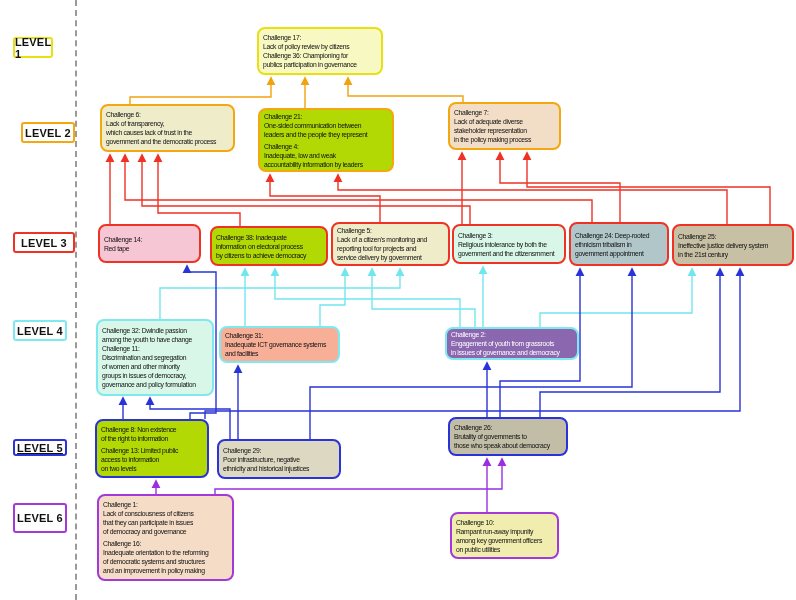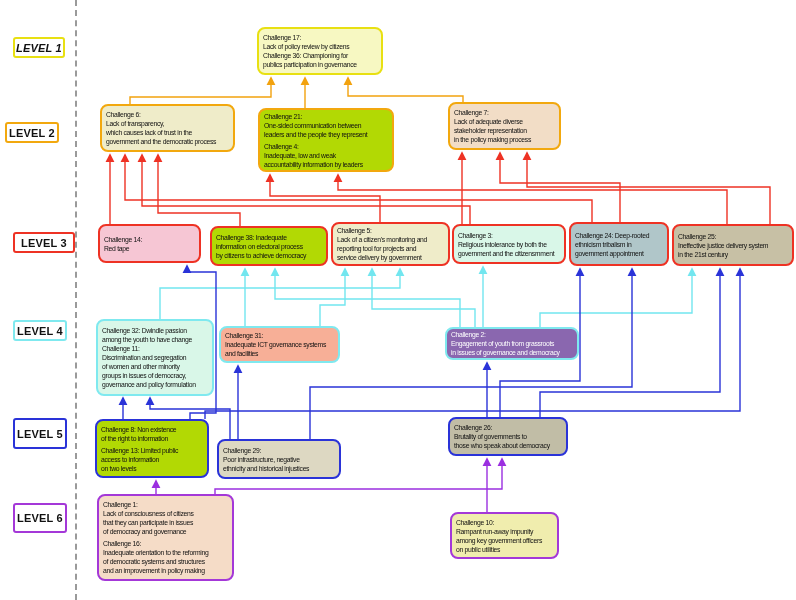--- a/index.html
+++ b/index.html
@@ -21,25 +21,25 @@
   }
   .cline{white-space:nowrap;}
   .cline.gap{margin-top:3px;}
 </style>
 </head>
 <body>
 
 <div id="stage">
   <div id="dashline" style="left: 75px; border-left-color: rgb(154, 154, 154);"></div>
   <div>
-      <div class="level-label" style="left: 13px; top: 37px; width: 52px; height: 21px; border-color: rgb(232, 224, 18); font-style: italic;">LEVEL 1</div>
-      <div class="level-label" style="left: 5px; top: 122px; width: 54px; height: 21px; border-color: rgb(242, 168, 14);">LEVEL 2</div>
+      <div class="level-label" style="left: 13px; top: 37px; width: 40px; height: 21px; border-color: rgb(232, 224, 18);">LEVEL 1</div>
+      <div class="level-label" style="left: 21px; top: 122px; width: 54px; height: 21px; border-color: rgb(242, 168, 14);">LEVEL 2</div>
       <div class="level-label" style="left: 13px; top: 232px; width: 62px; height: 21px; border-color: rgb(238, 50, 36);">LEVEL 3</div>
       <div class="level-label" style="left: 13px; top: 320px; width: 54px; height: 21px; border-color: rgb(127, 233, 239);">LEVEL 4</div>
-      <div class="level-label" style="left: 13px; top: 418px; width: 54px; height: 31px; border-color: rgb(42, 51, 216);">LEVEL 5</div>
+      <div class="level-label" style="left: 13px; top: 439px; width: 54px; height: 17px; border-color: rgb(42, 51, 216); text-decoration: underline;">LEVEL 5</div>
       <div class="level-label" style="left: 13px; top: 503px; width: 54px; height: 30px; border-color: rgb(164, 56, 216);">LEVEL 6</div>
     </div>
   <svg id="arrows" width="796" height="600">
       <defs>
         <marker id="ah0" viewBox="0 0 10 10" refX="8" refY="5" markerWidth="6.5" markerHeight="6.5" orient="auto">
           <path d="M0,0 L10,5 L0,10 z" fill="#f2a20e"></path>
         </marker>
         <marker id="ah1" viewBox="0 0 10 10" refX="8" refY="5" markerWidth="6.5" markerHeight="6.5" orient="auto">
           <path d="M0,0 L10,5 L0,10 z" fill="#ee3224"></path>
         </marker>

